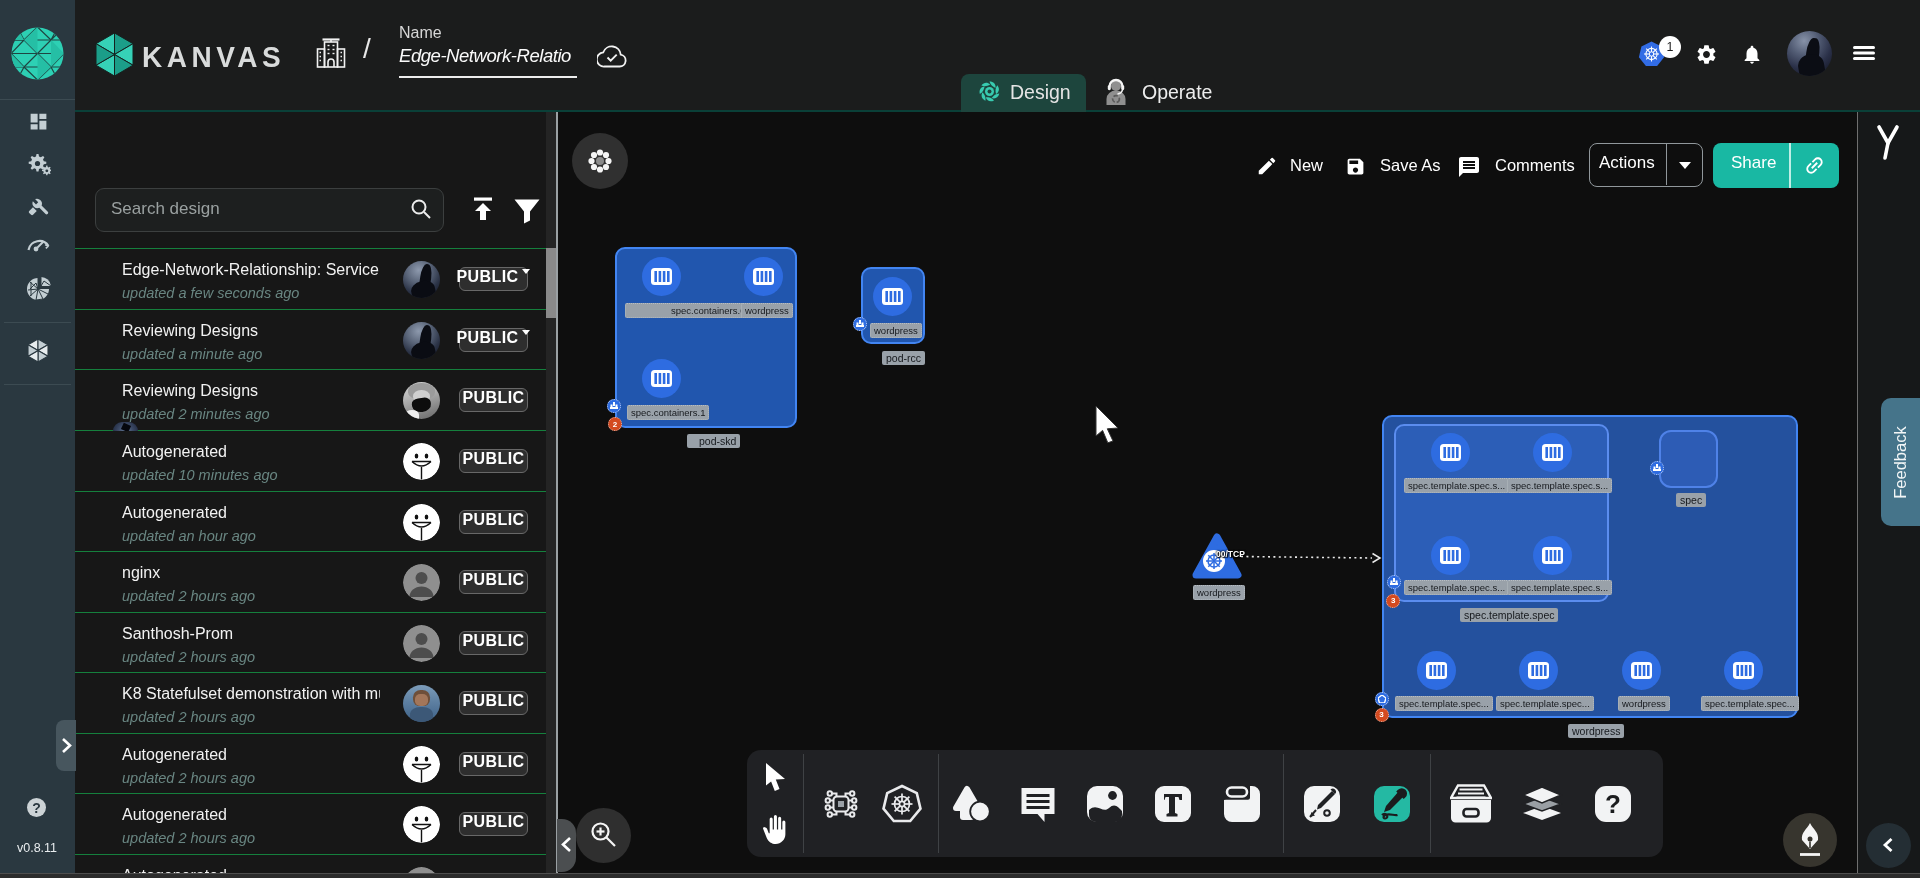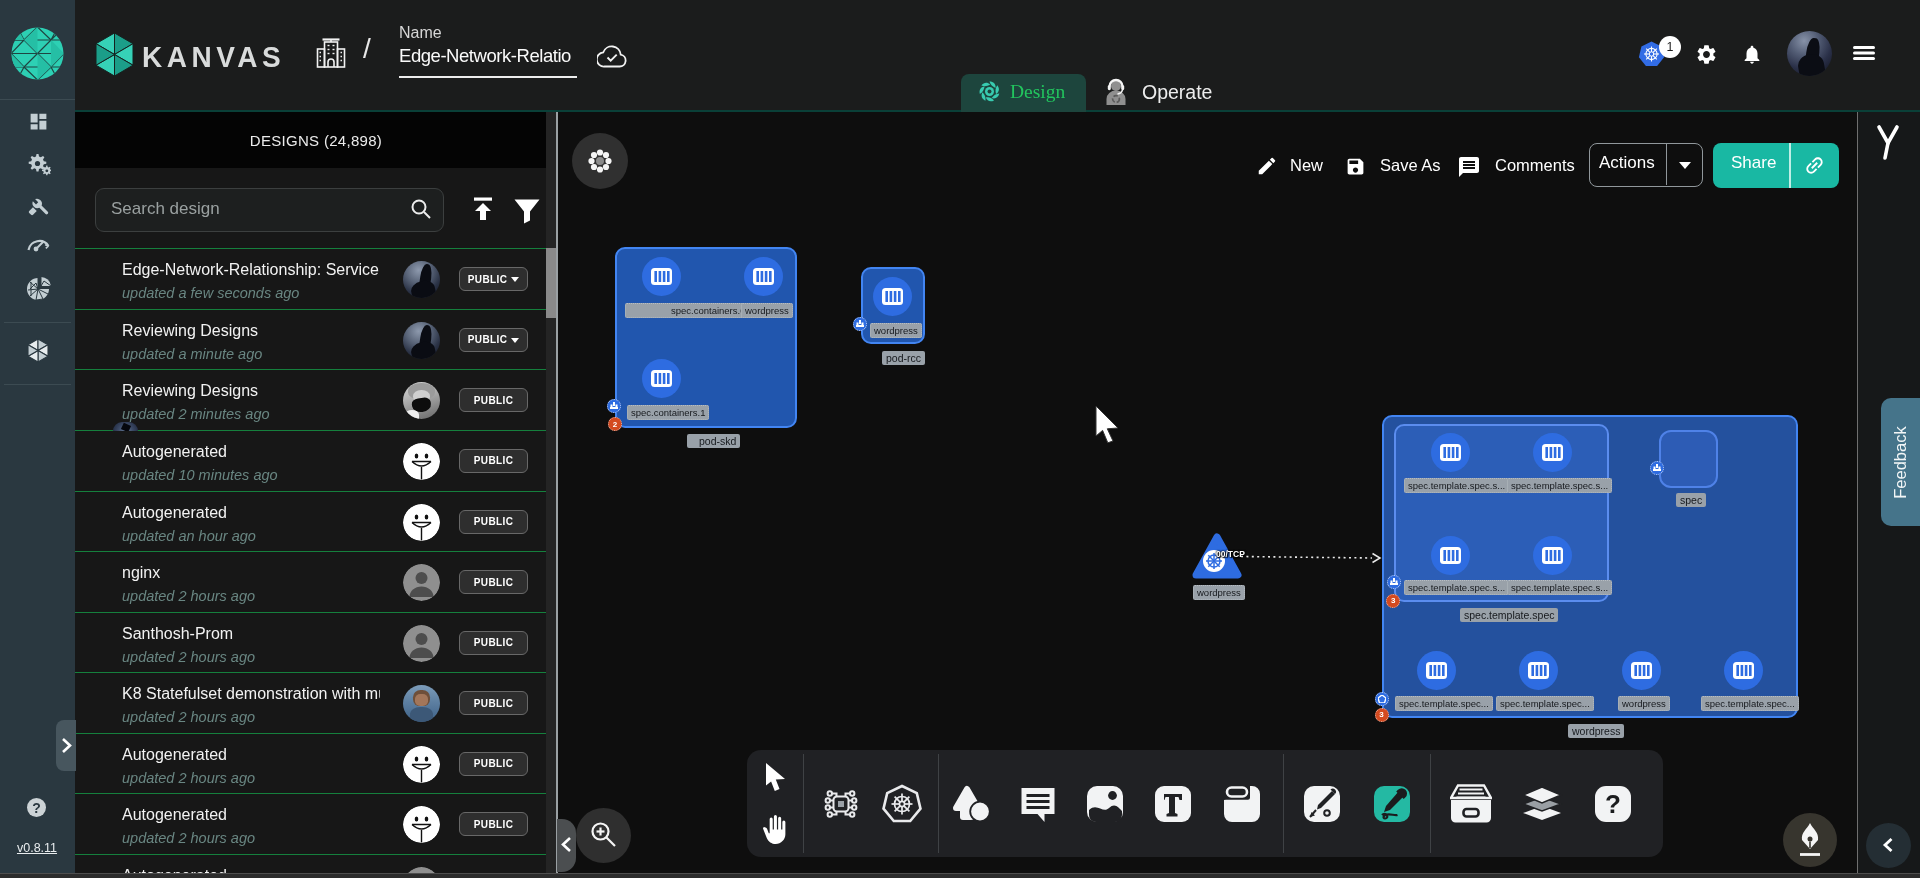--- a/index.html
+++ b/index.html
@@ -14,21 +14,21 @@
   .chip { position:absolute; background:#99a1a9; color:#16191d; font-size:9.5px; line-height:11.5px; padding:0.5px 3px; border-radius:2px; white-space:nowrap; border:1px dotted rgba(230,236,240,0.38); }
   .lblchip { position:absolute; background:#99a1a9; color:#16191d; font-size:10.5px; line-height:12.5px; padding:0.5px 4px; border-radius:2px; white-space:nowrap; }
   .badge { position:absolute; width:14px; height:14px; border-radius:50%; display:flex; align-items:center; justify-content:center; }
   .badge.blue { background:#2e6ce1; border:1px dotted rgba(255,255,255,0.7); }
   .badge.orange { background:#d44a20; border:1px dotted rgba(255,255,255,0.6); color:#fff; font-size:8px; font-weight:bold; }
   
   .row { position:absolute; left:0; width:471px; height:61px; border-top:1px solid #15803d; }
   .row .t { position:absolute; left:47px; top:12px; font-size:16px; color:#f2f2f2; white-space:nowrap; overflow:hidden; width:270px; }
   .row .s { position:absolute; left:47px; top:36px; font-size:14.5px; font-style:italic; color:#698682; }
   .row .av { position:absolute; left:328px; top:12px; width:37px; height:37px; border-radius:50%; overflow:hidden; }
-  .row .chipb { position:absolute; left:384px; top:18px; width:69px; height:24px; background:#2e2e2e; border:1px solid #686868; border-radius:6px; color:#fff; font-size:10px; font-weight:bold; letter-spacing:0.4px; display:flex; align-items:center; justify-content:center; gap:4px; }
+  .row .chipb { position:absolute; left:384px; top:18px; width:69px; height:24px; background:#2e2e2e; border:1px solid #686868; border-radius:6px; color:#fff; font-size:16px; font-weight:bold; letter-spacing:0.4px; display:flex; justify-content:center; gap:4px; }
   .caret { width:0; height:0; border-left:4.5px solid transparent; border-right:4.5px solid transparent; border-top:5px solid #fff; margin-top:1px; }
   
   .sep { position:absolute; top:4px; bottom:4px; width:1px; background:#3f4245; }
   .timg { position:absolute; top:50%; transform:translate(-50%,-50%); }
 </style>
 </head>
 <body>
 <div id="root">
 
   <div id="canvas" class="abs" style="left:558px;top:112px;width:1299px;height:761px;background:#0e0e0e;overflow:hidden;">
@@ -462,21 +462,21 @@
           <line x1="3.5" y1="19.5" x2="5" y2="19.5"></line>
           <line x1="3.5" y1="23.5" x2="5" y2="23.5"></line>
         <line x1="24.5" y1="15.5" x2="26" y2="15.5"></line>
           <line x1="24.5" y1="19.5" x2="26" y2="19.5"></line>
           <line x1="24.5" y1="23.5" x2="26" y2="23.5"></line>
       </g>
     </svg>
     <div class="abs" style="left:288px;top:33px;font-size:28px;font-weight:300;color:#e8e8e8;transform:rotate(0deg);">/</div>
 
     <div class="abs" style="left:324px;top:24px;font-size:16px;color:#d6d6d6;">Name</div>
-    <div class="abs" style="left:324px;top:45px;width:178px;overflow:hidden;white-space:nowrap;font-size:18.5px;letter-spacing:-0.45px;color:#fafafa;">Edge-Network-Relatio</div>
+    <div class="abs" style="left:324px;top:45px;width:178px;overflow:hidden;white-space:nowrap;font-size:18.5px;letter-spacing:-0.45px;color:#fafafa;font-style:italic;">Edge-Network-Relatio</div>
     <div class="abs" style="left:324px;top:76px;width:178px;height:1.5px;background:#ececec;"></div>
 
     <svg class="abs" style="left:522px;top:45px;" width="30" height="24" viewBox="0 0 30 24" fill="none" stroke="#f2f2f2" stroke-width="1.8">
       <path d="M7.5 21.5 h15 a6 6 0 0 0 1.2-11.9 A9 9 0 0 0 6.3 7.3 A6.5 6.5 0 0 0 7.5 21.5 z"></path>
       <path d="M10.5 12.5 l3.2 3.2 l6-6" stroke-width="1.9"></path>
     </svg>
 
     <div class="abs" style="left:886px;top:74px;width:125px;height:38px;background:#1d453d;border-radius:8px 8px 0 0;"></div>
     <svg class="abs" style="left:903px;top:80px;" width="23" height="23" viewBox="0 0 23 23">
       <g fill="#38cbb0">
@@ -484,21 +484,21 @@
         <path d="M11.5 1.5 C15.5 1.5 18 4 17.5 8 C14.5 6.5 12.5 5 11.5 1.5 Z" transform="rotate(51 11.5 11.5)"></path>
         <path d="M11.5 1.5 C15.5 1.5 18 4 17.5 8 C14.5 6.5 12.5 5 11.5 1.5 Z" transform="rotate(102 11.5 11.5)"></path>
         <path d="M11.5 1.5 C15.5 1.5 18 4 17.5 8 C14.5 6.5 12.5 5 11.5 1.5 Z" transform="rotate(153 11.5 11.5)"></path>
         <path d="M11.5 1.5 C15.5 1.5 18 4 17.5 8 C14.5 6.5 12.5 5 11.5 1.5 Z" transform="rotate(204 11.5 11.5)"></path>
         <path d="M11.5 1.5 C15.5 1.5 18 4 17.5 8 C14.5 6.5 12.5 5 11.5 1.5 Z" transform="rotate(255 11.5 11.5)"></path>
         <path d="M11.5 1.5 C15.5 1.5 18 4 17.5 8 C14.5 6.5 12.5 5 11.5 1.5 Z" transform="rotate(306 11.5 11.5)"></path>
       </g>
       <circle cx="11.5" cy="11.5" r="4.5" fill="#38cbb0"></circle>
       <circle cx="11.5" cy="11.5" r="2" fill="#1d453d"></circle>
     </svg>
-    <div class="abs" style="left:935px;top:81px;font-size:19.5px;color:#22c55e;font-family:Liberation Serif, serif;">Design</div>
+    <div class="abs" style="left:935px;top:81px;font-size:19.5px;color:#e5e5e5;">Design</div>
 
     <svg class="abs" style="left:1029px;top:77px;" width="24" height="28" viewBox="0 0 24 28">
       <circle cx="12" cy="9" r="5" fill="#8f8f8f"></circle>
       <path d="M2.5 28 v-6 a9.5 8.5 0 0 1 19 0 v6 z" fill="#8f8f8f"></path>
       <path d="M5.5 9.5 a6.5 6.5 0 0 1 13 0" fill="none" stroke="#f5f5f5" stroke-width="2.4"></path>
       <rect x="3.8" y="8.2" width="3" height="5" rx="1.4" fill="#f5f5f5"></rect>
       <rect x="17.2" y="8.2" width="3" height="5" rx="1.4" fill="#f5f5f5"></rect>
       <path d="M18.5 13 a6 6 0 0 1 -5 4" fill="none" stroke="#f5f5f5" stroke-width="1.6"></path>
       <circle cx="12" cy="22" r="3.4" fill="none" stroke="#5c5c5c" stroke-width="1.7" stroke-dasharray="4.5 2"></circle>
     </svg>
@@ -525,21 +525,20 @@
       <path d="M12 22c1.1 0 2-.9 2-2h-4c0 1.1.89 2 2 2zm6-6v-5c0-3.07-1.64-5.64-4.5-6.32V4c0-.83-.67-1.5-1.5-1.5s-1.5.67-1.5 1.5v.68C7.63 5.36 6 7.92 6 11v5l-2 2v1h16v-1l-2-2z"></path>
     </svg>
     <div class="abs" style="left:1712px;top:31px;width:45px;height:45px;border-radius:50%;overflow:hidden;background:radial-gradient(circle at 38% 22%,#8792a8 0%,#525c74 32%,#2a3048 62%,#0d0f1a 100%);">
       <div class="abs" style="left:19px;top:7px;width:13px;height:34px;background:#0b0d14;border-radius:45% 40% 30% 30%;transform:rotate(7deg);"></div>
       <div class="abs" style="left:11px;top:23px;width:26px;height:22px;background:#0b0d14;border-radius:50% 50% 0 0;transform:rotate(-10deg);"></div>
     </div>
     <div class="abs" style="left:1778px;top:46px;width:22px;height:2.8px;background:#fff;border-radius:2px;box-shadow:0 5.5px 0 #fff, 0 11px 0 #fff;"></div>
   </div>
 
   <div id="panel" class="abs" style="left:75px;top:112px;width:482px;height:761px;background:#171717;overflow:hidden;">
-    <div class="abs" style="left:0;top:0;width:482px;height:56px;background:#040404;display:flex;align-items:center;justify-content:center;font-size:15px;letter-spacing:0.3px;color:#ececec;">DESIGNS (24,898)</div>
 
     <div class="abs" style="left:20px;top:76px;width:349px;height:44px;background:#1d1f1f;border:1px solid #3c3f3f;border-radius:9px;"></div>
     <div class="abs" style="left:36px;top:87px;font-size:17px;color:#9aa0a0;">Search design</div>
     <svg class="abs" style="left:334px;top:85px;" width="24" height="24" viewBox="0 0 24 24" fill="none" stroke="#ececec" stroke-width="2">
       <circle cx="10" cy="10" r="6.5"></circle>
         <line x1="15" y1="15" x2="21" y2="21"></line>
     </svg>
     <svg class="abs" style="left:396px;top:84px;" width="24" height="26" viewBox="0 0 24 26" fill="#fff">
       <rect x="3" y="1.5" width="18" height="3.2"></rect>
       <path d="M12 7 L20 15 h-5 v9 h-6 v-9 H4 Z"></path>
@@ -783,21 +782,21 @@
       </g>
     </svg>
     <div class="abs" style="left:4px;top:384px;width:67px;height:1px;background:#3c4b52;"></div>
 
     <div class="abs" style="left:56px;top:720px;width:20px;height:51px;background:#47565e;border-radius:8px 0 0 8px;"></div>
     <svg class="abs" style="left:59px;top:737px;" width="14" height="17" viewBox="0 0 14 17" fill="none" stroke="#fff" stroke-width="2.6">
         <path d="M4 2 L11 8.5 L4 15"></path>
       </svg>
 
     <div class="abs" style="left:27px;top:798px;width:19px;height:19px;border-radius:50%;background:#ccd3d6;color:#2a3840;font-size:14px;font-weight:bold;display:flex;align-items:center;justify-content:center;">?</div>
-    <div class="abs" style="left:0px;top:841px;width:74px;text-align:center;font-size:12.5px;color:#e8ecee;text-decoration:underline;">v0.8.11</div>
+    <div class="abs" style="left:0px;top:841px;width:74px;text-align:center;font-size:12.5px;color:#e8ecee;">v0.8.11</div>
   </div>
 
   <div id="bottomstrip" class="abs" style="left:0;top:873px;width:1920px;height:5px;background:#2c2c2c;border-top:1px solid #4e4e4e;"></div>
 
   <div class="abs" style="left:557px;top:819px;width:19px;height:53px;background:#4b4e50;border-radius:0 14px 14px 0;"></div>
   <svg class="abs" style="left:560px;top:836px;" width="13" height="17" viewBox="0 0 13 17" fill="none" stroke="#fff" stroke-width="2.6">
       <path d="M10 2 L3 8.5 L10 15"></path>
     </svg>
 
   <svg class="abs" style="left:1874px;top:124px;" width="28" height="38" viewBox="0 0 28 38" fill="none" stroke="#fff" stroke-width="3.6" stroke-linecap="round">

